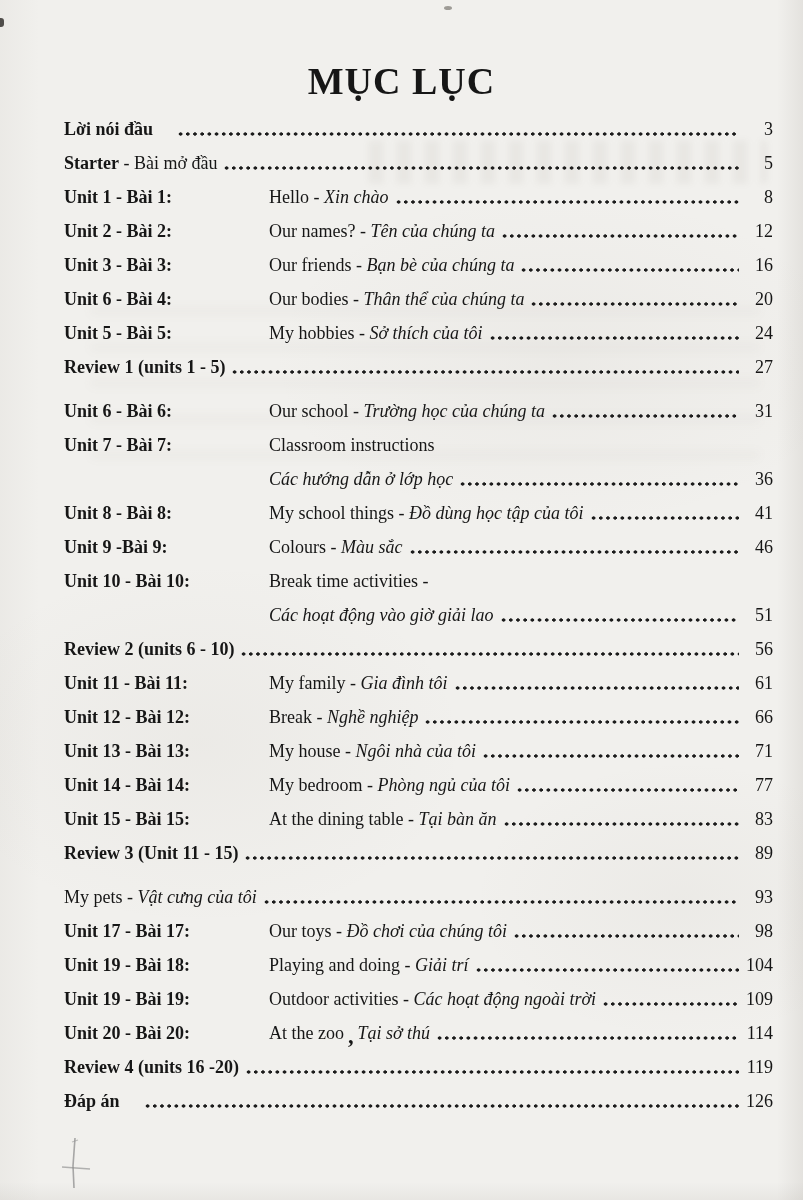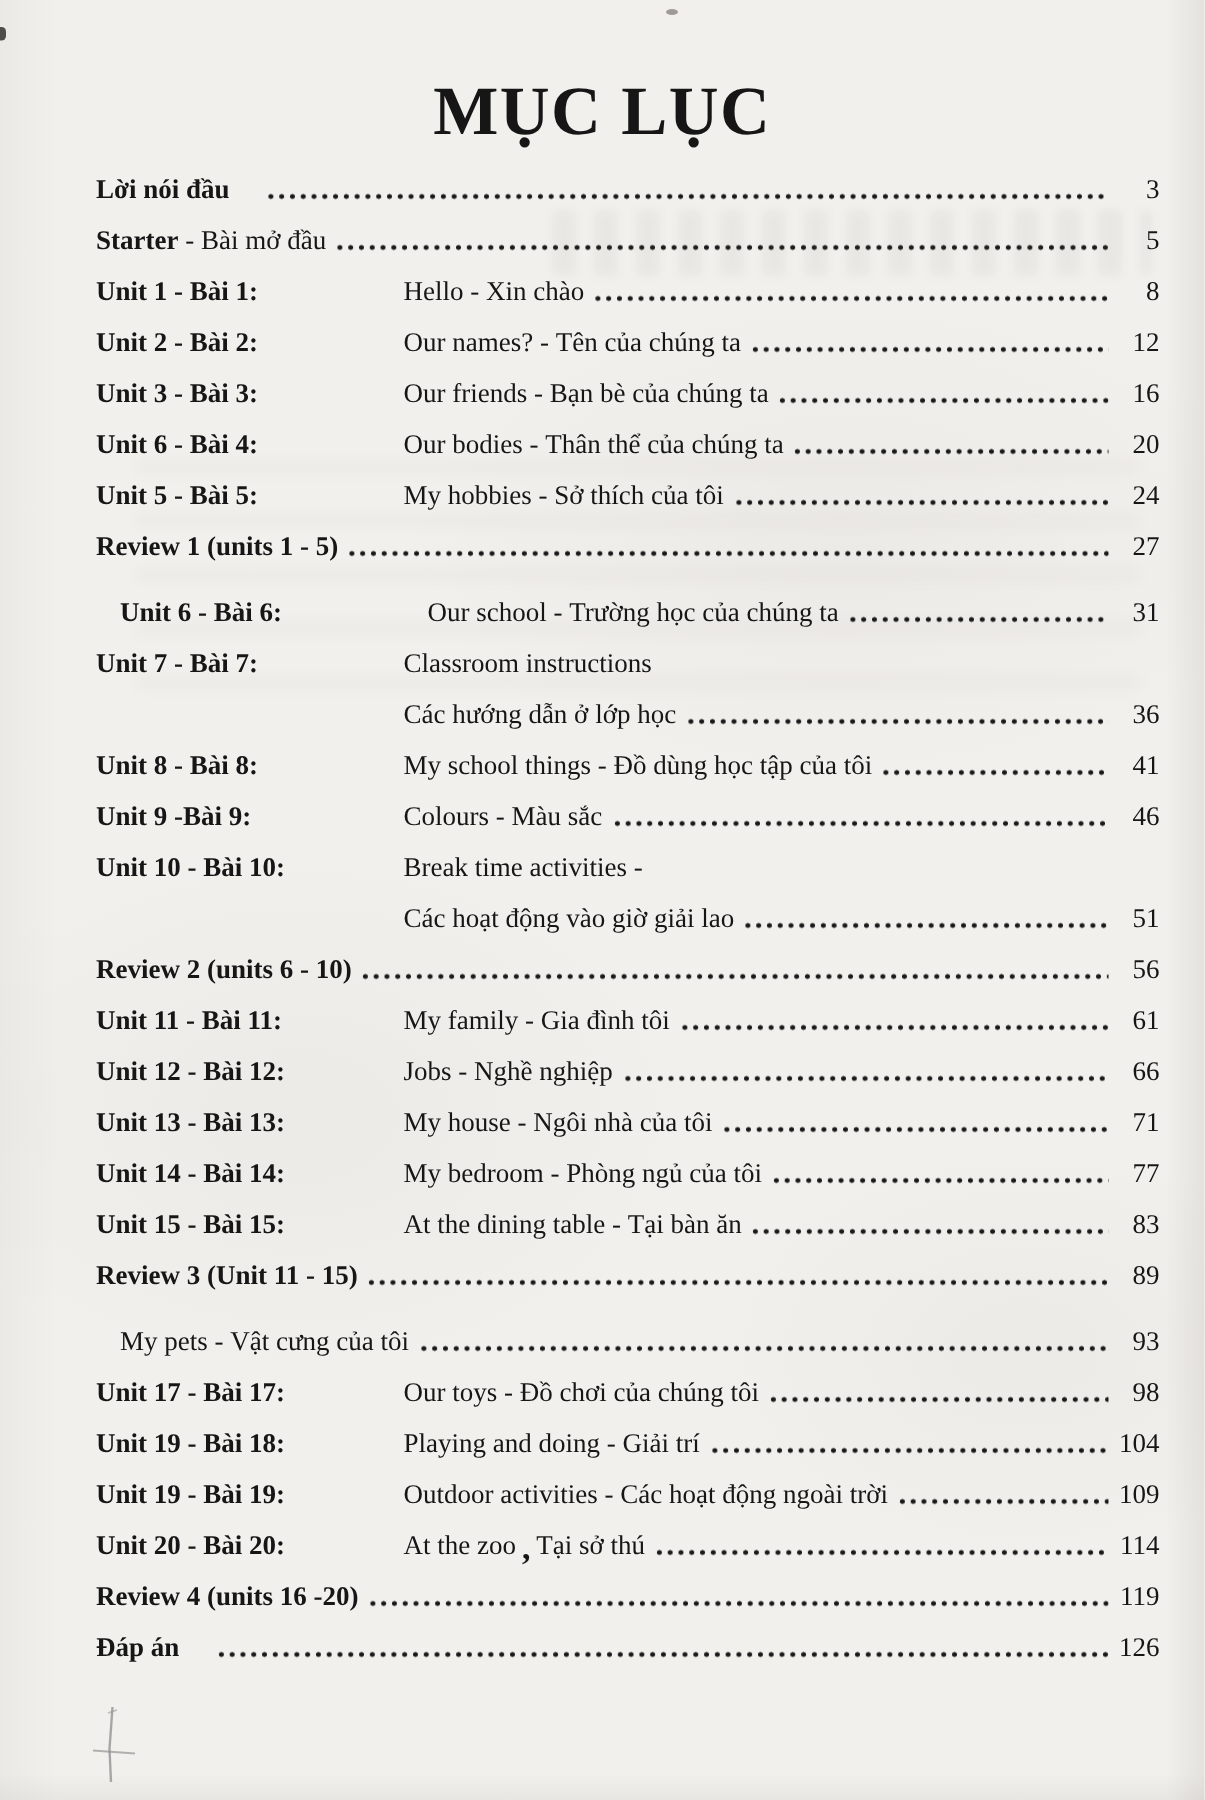--- a/index.html
+++ b/index.html
@@ -14,38 +14,38 @@
     background:
       linear-gradient(90deg, rgba(120,112,100,.05) 0, rgba(0,0,0,0) 40px),
       linear-gradient(270deg, rgba(110,102,92,.10) 0, rgba(0,0,0,0) 26px),
       linear-gradient(0deg, rgba(110,102,92,.07) 0, rgba(0,0,0,0) 18px),
       radial-gradient(420px 240px at 70% 30%, rgba(135,125,110,.05), rgba(0,0,0,0) 70%),
       radial-gradient(380px 260px at 25% 62%, rgba(135,125,110,.05), rgba(0,0,0,0) 70%),
       radial-gradient(300px 200px at 85% 75%, rgba(135,125,110,.05), rgba(0,0,0,0) 70%),
       #f1f0ed;
   }
   .title{
-    margin:0;padding:48px 0 0 0;
+    margin:0;padding:60px 0 0 0;
     text-align:center;
-    font-size:46px;font-weight:bold;letter-spacing:1px;
+    font-size:38px;font-weight:bold;letter-spacing:1px;
     line-height:1.15;
   }
   .toc{margin:8px 30px 0 64px;}
   .line{
     display:flex;align-items:baseline;
     height:34px;line-height:34px;
     font-size:18px;white-space:nowrap;
   }
-  .line.section-gap{margin-top:10px;margin-left:16px;}
+  .line.section-gap{margin-top:10px;}
   .label{flex:0 0 205px;font-weight:bold;}
   .bold{font-weight:bold;}
   .plain{white-space:pre;}
   .sep{white-space:pre;}
   .sep.blob{font-weight:bold;display:inline-block;transform:translateY(2px) scale(1.25);}
-  .vi{}
+  .vi{font-style:italic;}
   .dots{
     flex:1 1 auto;min-width:8px;align-self:stretch;
     margin:0 4px 0 6px;
     background-image:radial-gradient(circle, #1b1b1b 1.45px, rgba(0,0,0,0) 1.85px);
     background-size:7.2px 8px;
     background-repeat:repeat-x;
     background-position:left calc(100% - 8px);
   }
   .dots.gap{margin-left:24px;}
   .page-num{flex:0 0 auto;min-width:30px;text-align:right;}
@@ -184,21 +184,21 @@
       <div class="line">
         <span class="label">Unit 11 - Bài 11:</span>
         <span class="plain">My family</span>
         <span class="sep"> - </span>
         <span class="vi">Gia đình tôi</span>
         <span class="dots"></span>
         <span class="page-num">61</span>
       </div>
       <div class="line">
         <span class="label">Unit 12 - Bài 12:</span>
-        <span class="plain">Jobs</span>
+        <span class="plain">Break</span>
         <span class="sep"> - </span>
         <span class="vi">Nghề nghiệp</span>
         <span class="dots"></span>
         <span class="page-num">66</span>
       </div>
       <div class="line">
         <span class="label">Unit 13 - Bài 13:</span>
         <span class="plain">My house</span>
         <span class="sep"> - </span>
         <span class="vi">Ngôi nhà của tôi</span>

